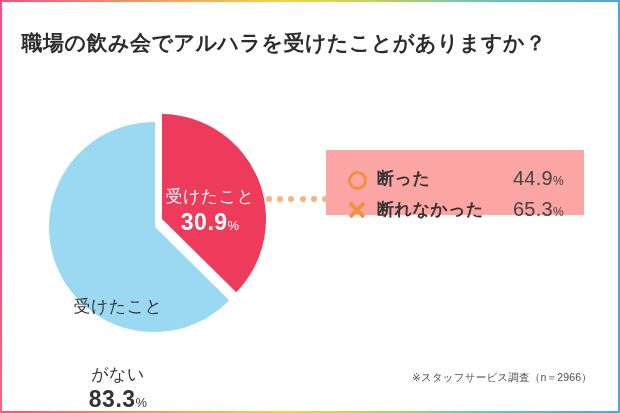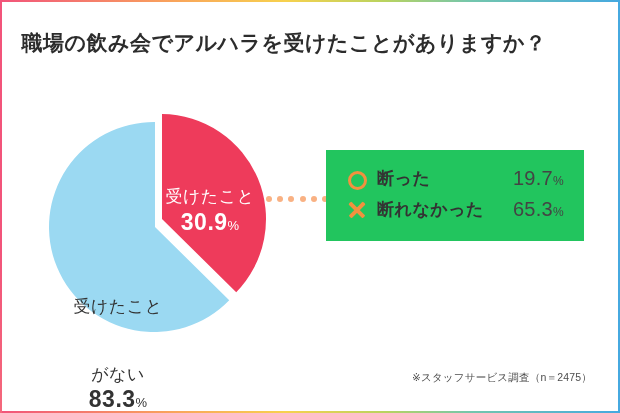--- a/index.html
+++ b/index.html
@@ -124,22 +124,22 @@
     border-radius: 50%;
     background: #f9b183;
   }
 
   
   .legend-box {
     position: absolute;
     left: 326px;
     top: 150px;
     width: 258px;
-    height: 91px;
-    background: #22c55e;
+    height: 65px;
+    background: #fca5a5;
     box-sizing: border-box;
     padding: 13px 20px 16px 20px;
   }
   .legend-row {
     display: flex;
     align-items: center;
     height: 31px;
   }
   .legend-icon {
     width: 22px;
@@ -246,24 +246,24 @@
     <span class="dot"></span>
     <span class="dot"></span>
     <span class="dot"></span>
     <span class="dot"></span>
   </div>
 
   <div class="legend-box">
     <div class="legend-row">
       <span class="legend-icon icon-circle"></span>
       <span class="legend-label">断った</span>
-      <span class="legend-value"><span>19.7</span><span class="pct">%</span></span>
+      <span class="legend-value"><span>44.9</span><span class="pct">%</span></span>
     </div>
     <div class="legend-row">
       <span class="legend-icon icon-cross"></span>
       <span class="legend-label">断れなかった</span>
       <span class="legend-value"><span>65.3</span><span class="pct">%</span></span>
     </div>
   </div>
 
-  <div class="footnote">※スタッフサービス調査（n＝2475）</div>
+  <div class="footnote">※スタッフサービス調査（n＝2966）</div>
 
 </div>
 
 </body></html>

